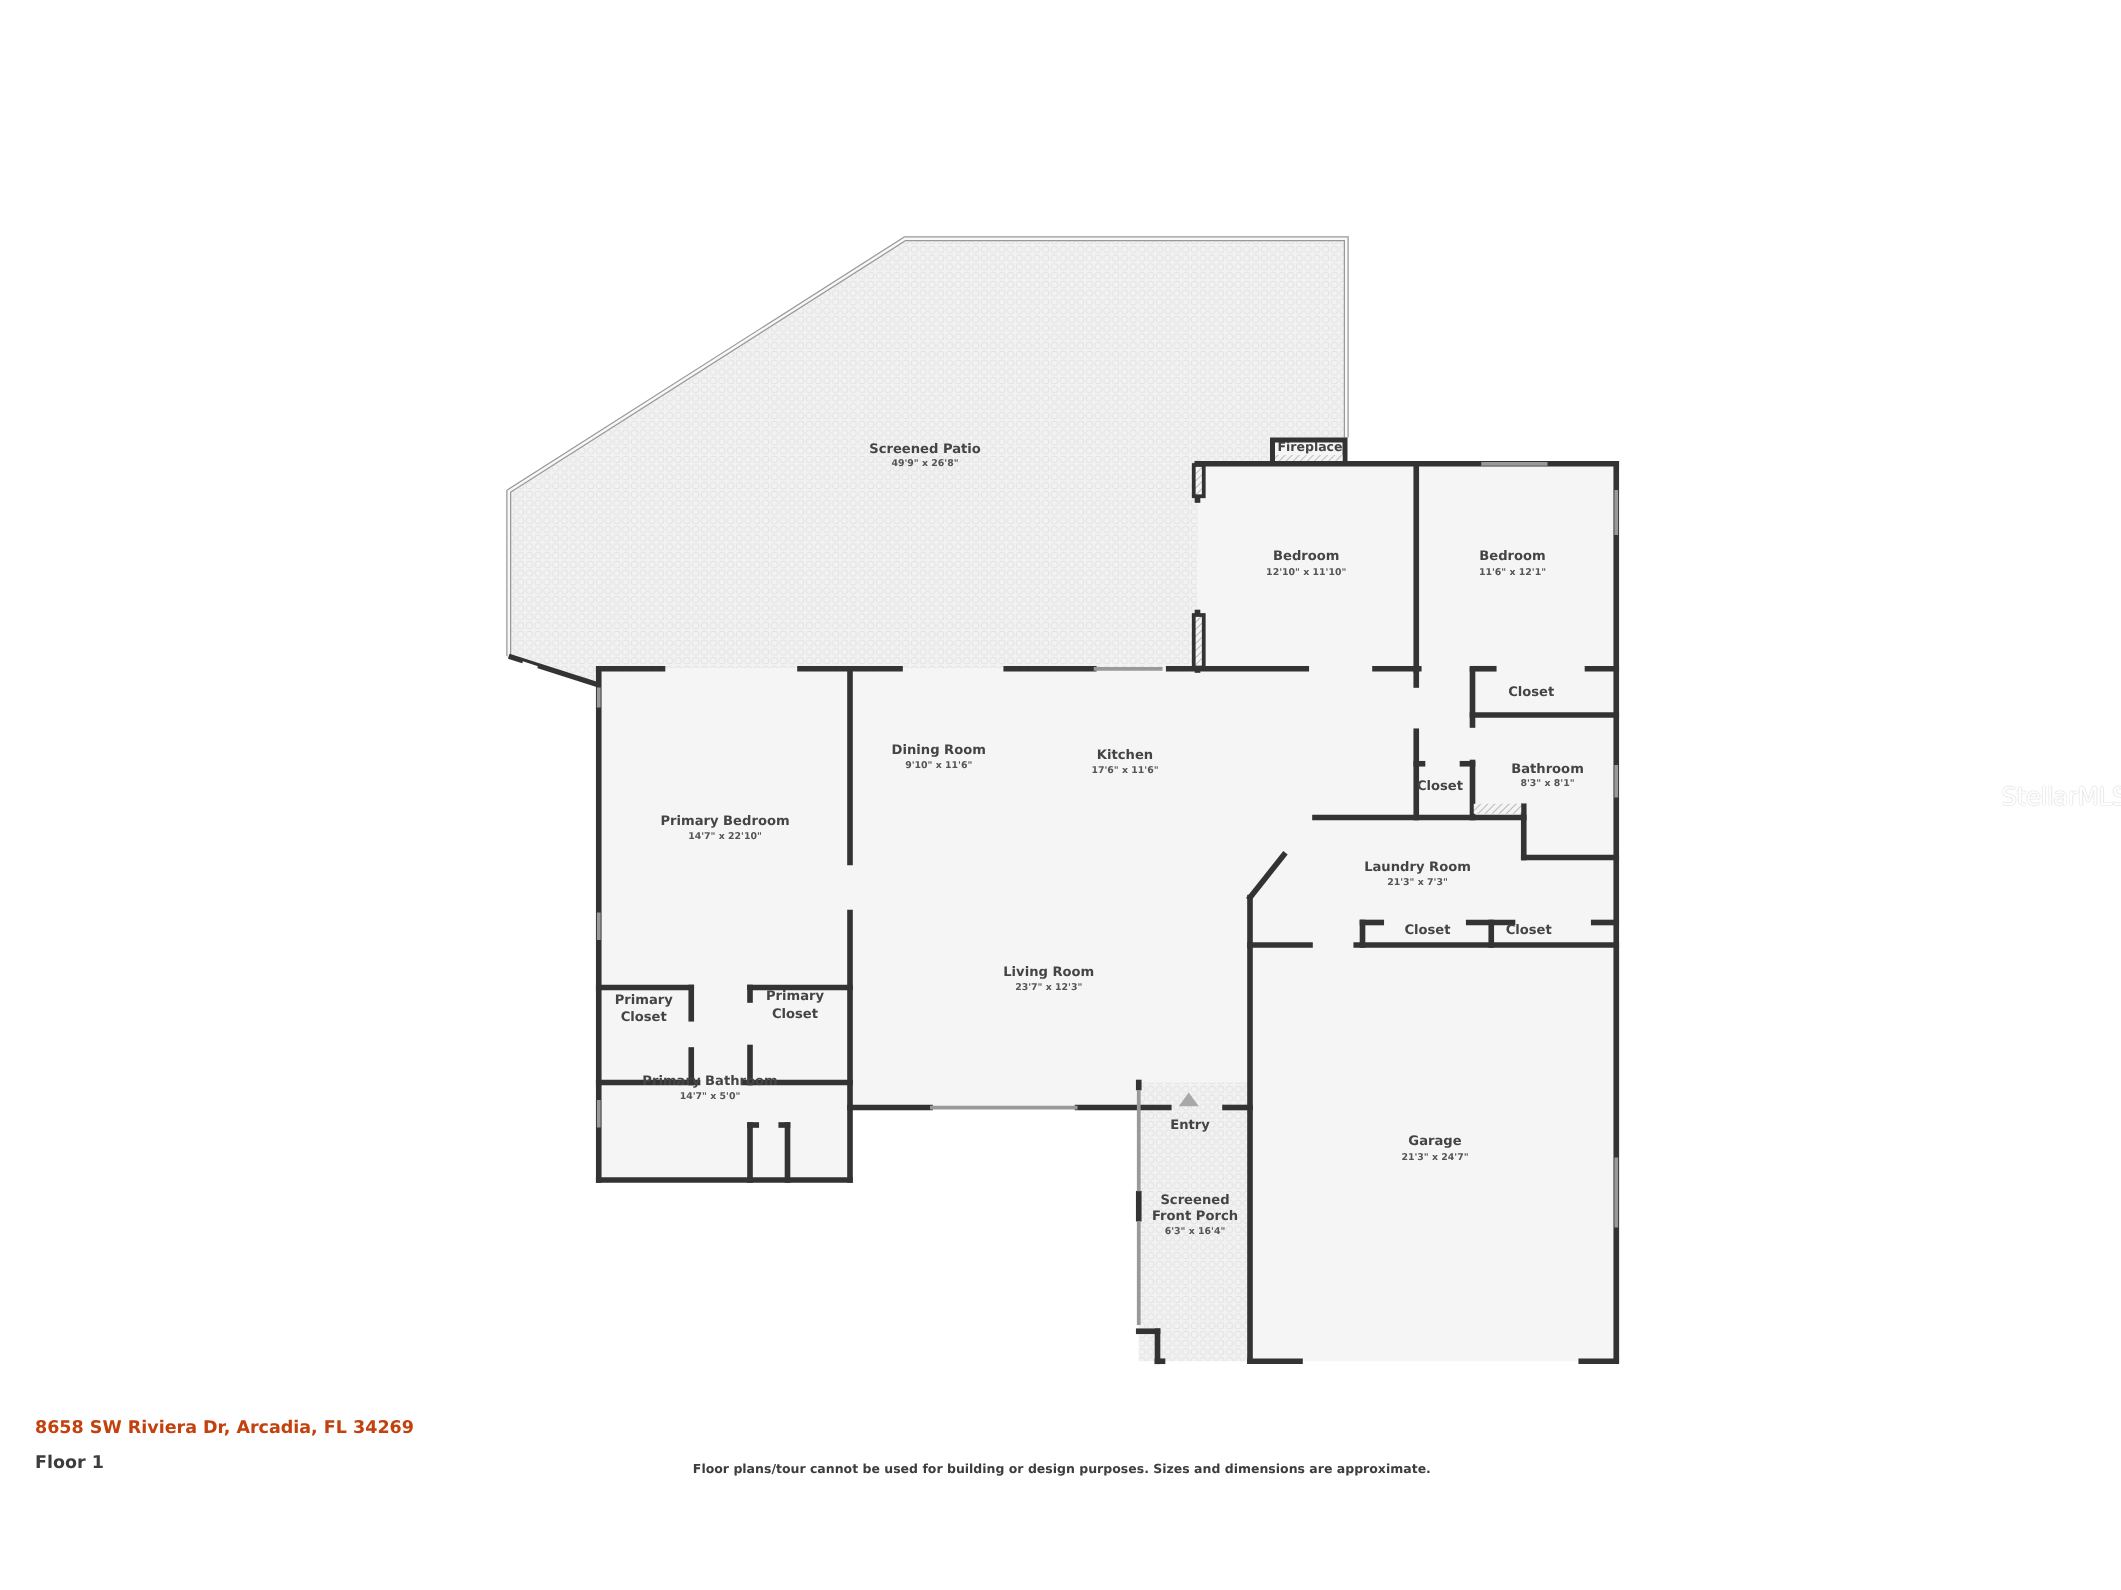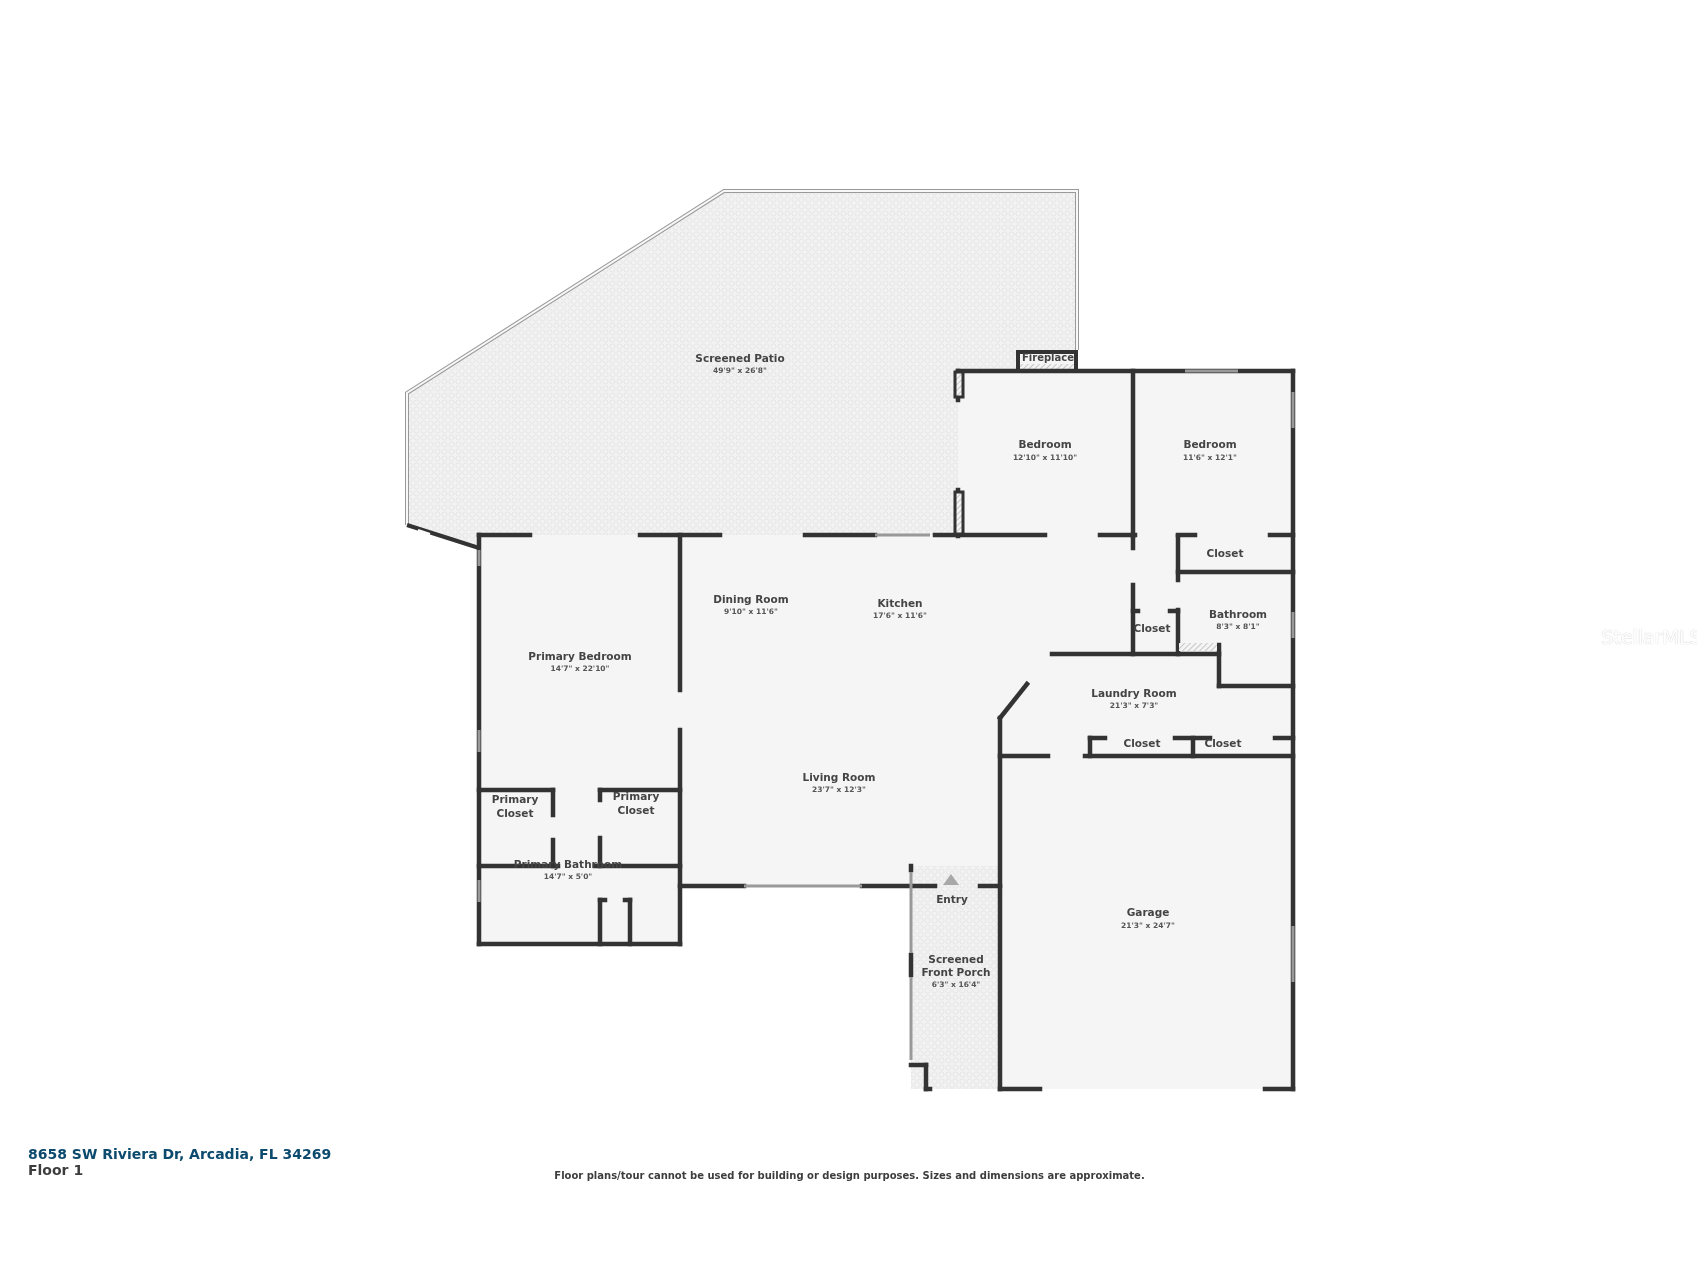--- a/index.html
+++ b/index.html
@@ -1,21 +1,21 @@
 <!DOCTYPE html>
 <html><head>
   <meta charset="utf-8">
   <style>
     html, body { margin: 0; padding: 0; background: #ffffff; }
     body { width: 1697px; height: 1272px; position: relative; overflow: hidden;
            font-family: "DejaVu Sans", sans-serif; color: #3a3a3a; }
     #plan { position: absolute; left: 0; top: 0; }
     .room-name { font-family: "DejaVu Sans", sans-serif; font-size: 10.5px; font-weight: bold; fill: #444; text-anchor: middle; }
     .room-dim { font-family: "DejaVu Sans", sans-serif; font-size: 7.5px; font-weight: bold; fill: #555; text-anchor: middle; }
-    .address { position: absolute; left: 28px; top: 1134px; font-size: 14px; font-weight: bold; color: #0c4a6e; margin-top: 12px; }
+    .address { position: absolute; left: 28px; top: 1134px; font-size: 14px; font-weight: bold; color: #c2410c; }
     .floor { position: absolute; left: 28px; top: 1162px; font-size: 14px; font-weight: bold; color: #3d3d3d; text-align: center; }
     .disclaimer { position: absolute; left: 0; width: 1697px; top: 1170px; text-align: center;
                   font-size: 10px; font-weight: bold; color: #3d3d3d; padding-left: 1px; }
     .watermark { position: absolute; left: 1601px; top: 625px; font-size: 20px; color: #fff;
                  letter-spacing: -0.5px; text-shadow: 0 0 1px #cfcfcf, 0 0 1px #cfcfcf; }
   </style>
 </head>
 <body>
 
 <svg id="plan" width="1697" height="1272" viewBox="0 0 1697 1272" xmlns="http://www.w3.org/2000/svg">

